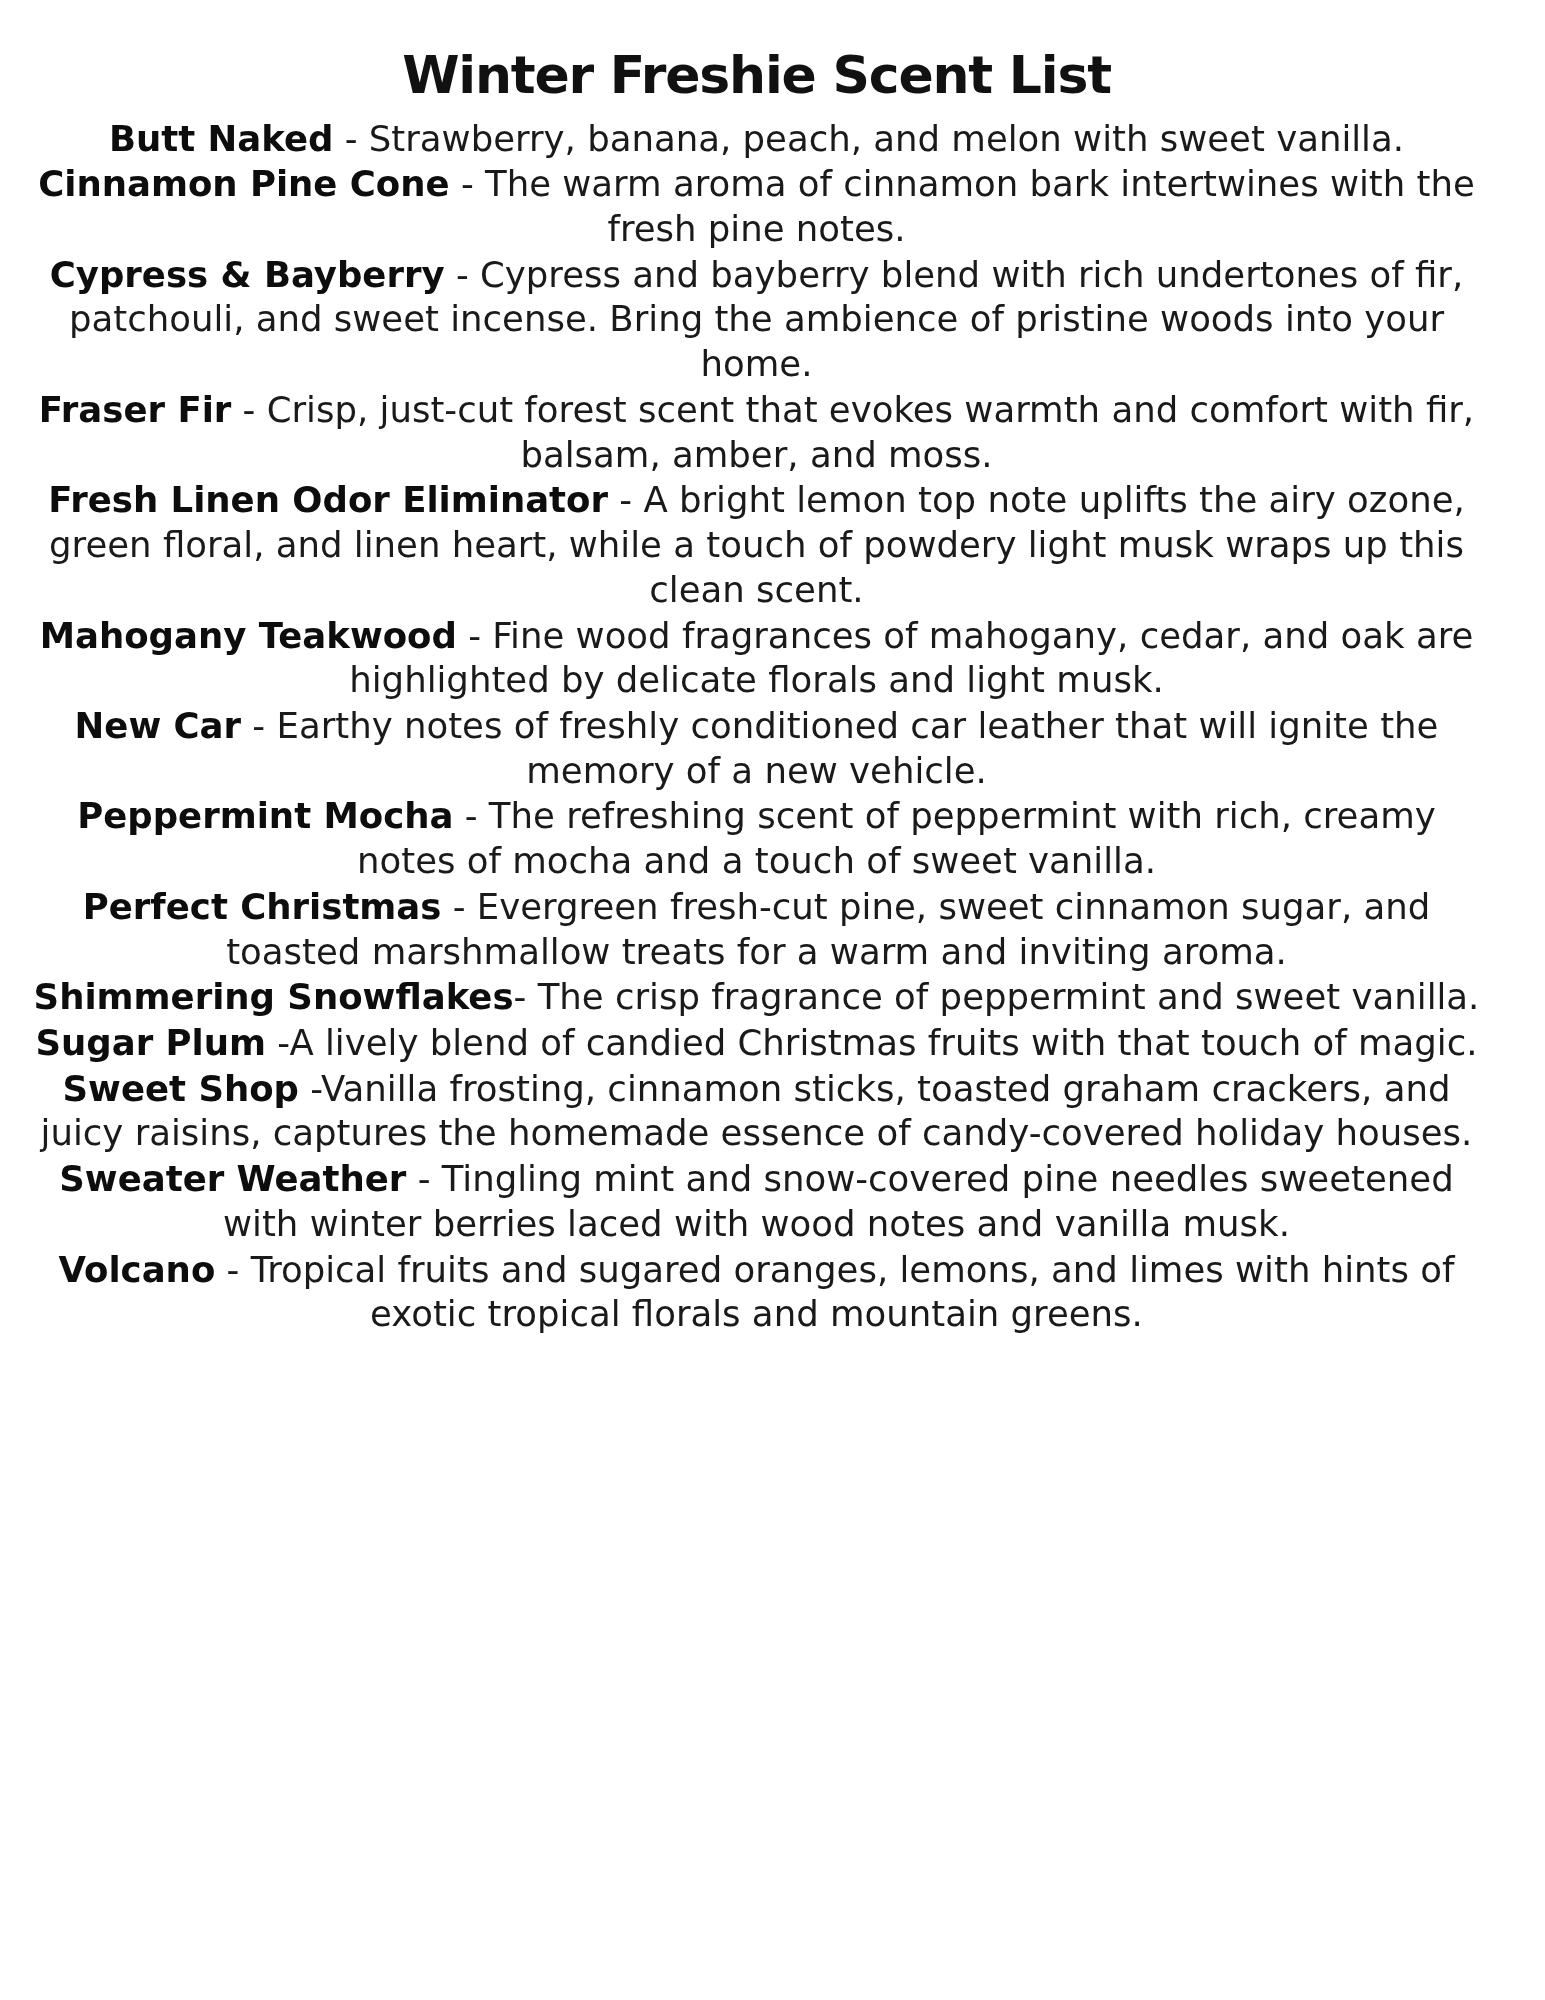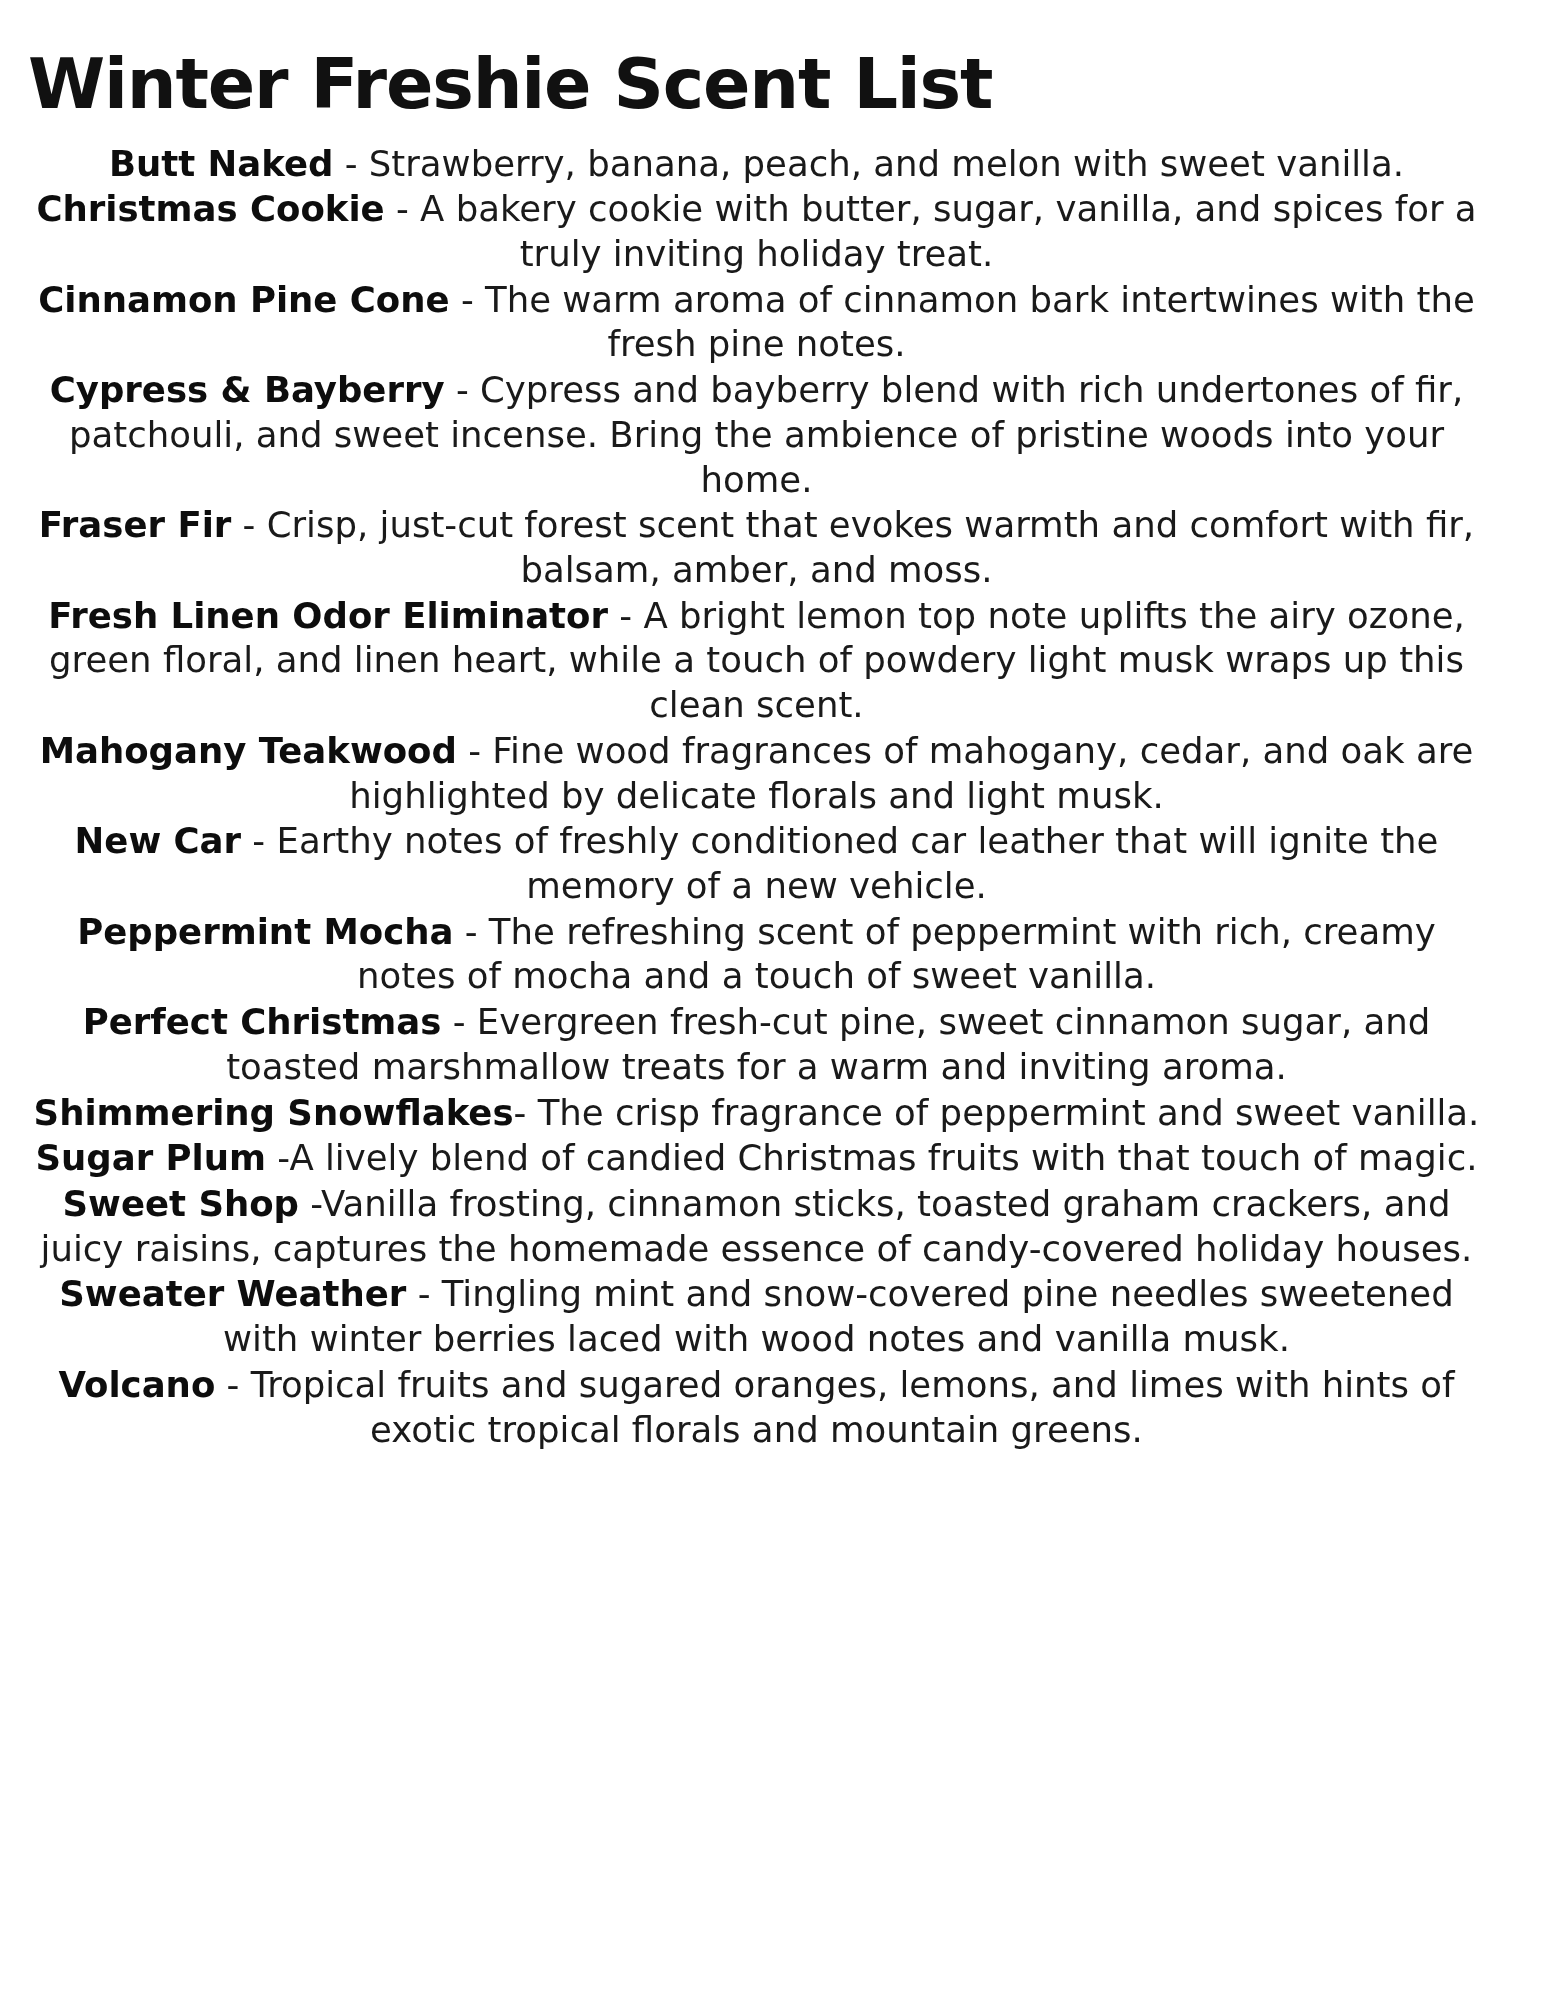--- a/index.html
+++ b/index.html
@@ -16,26 +16,26 @@
   .page {
     width: 1545px;
     min-height: 2000px;
     box-sizing: border-box;
     padding: 48px 60px 20px 28px;
     background: #ffffff;
   }
   .doc-title {
     font-family: "DejaVu Sans", sans-serif;
     font-weight: 800;
-    font-size: 70px;
+    font-size: 52px;
     line-height: 1.05;
     letter-spacing: -1.2px;
-    text-align: left;
+    text-align: center;
     color: #111111;
-    margin: 0 0 20px 0;
+    margin: 0 0 14px 0;
   }
   .scent-list {
     margin: 0;
     padding: 0;
     list-style: none;
   }
   .scent-item {
     font-size: 35.5px;
     line-height: 1.26;
     color: #1a1a1a;
@@ -50,21 +50,20 @@
     font-weight: 400;
   }
 </style>
 </head>
 <body>
 
 <div class="page">
   <h1 class="doc-title">Winter Freshie Scent List</h1>
   <ul class="scent-list" id="scent-list">
       <li class="scent-item"><span class="scent-name">Butt Naked</span><span class="scent-sep"> - </span><span class="scent-desc">Strawberry, banana, peach, and melon with sweet vanilla.</span></li>
-      <li class="scent-item"><span class="scent-name">Christmas Cookie</span><span class="scent-sep"> - </span><span class="scent-desc">A bakery cookie with butter, sugar, vanilla, and spices for a truly inviting holiday treat.</span></li>
       <li class="scent-item"><span class="scent-name">Cinnamon Pine Cone</span><span class="scent-sep"> - </span><span class="scent-desc">The warm aroma of cinnamon bark intertwines with the fresh pine notes.</span></li>
       <li class="scent-item"><span class="scent-name">Cypress &amp; Bayberry</span><span class="scent-sep"> - </span><span class="scent-desc">Cypress and bayberry blend with rich undertones of fir, patchouli, and sweet incense. Bring the ambience of pristine woods into your home.</span></li>
       <li class="scent-item"><span class="scent-name">Fraser Fir</span><span class="scent-sep"> - </span><span class="scent-desc">Crisp, just-cut forest scent that evokes warmth and comfort with fir, balsam, amber, and moss.</span></li>
       <li class="scent-item"><span class="scent-name">Fresh Linen Odor Eliminator</span><span class="scent-sep"> - </span><span class="scent-desc">A bright lemon top note uplifts the airy ozone, green floral, and linen heart, while a touch of powdery light musk wraps up this clean scent.</span></li>
       <li class="scent-item"><span class="scent-name">Mahogany Teakwood</span><span class="scent-sep"> - </span><span class="scent-desc">Fine wood fragrances of mahogany, cedar, and oak are highlighted by delicate florals and light musk.</span></li>
       <li class="scent-item"><span class="scent-name">New Car</span><span class="scent-sep"> - </span><span class="scent-desc">Earthy notes of freshly conditioned car leather that will ignite the memory of a new vehicle.</span></li>
       <li class="scent-item"><span class="scent-name">Peppermint Mocha</span><span class="scent-sep"> - </span><span class="scent-desc">The refreshing scent of peppermint with rich, creamy notes of mocha and a touch of sweet vanilla.</span></li>
       <li class="scent-item"><span class="scent-name">Perfect Christmas</span><span class="scent-sep"> - </span><span class="scent-desc">Evergreen fresh-cut pine, sweet cinnamon sugar, and toasted marshmallow treats for a warm and inviting aroma.</span></li>
       <li class="scent-item"><span class="scent-name">Shimmering Snowflakes</span><span class="scent-sep">- </span><span class="scent-desc">The crisp fragrance of peppermint and sweet vanilla.</span></li>
       <li class="scent-item"><span class="scent-name">Sugar Plum</span><span class="scent-sep"> -</span><span class="scent-desc">A lively blend of candied Christmas fruits with that touch of magic.</span></li>

